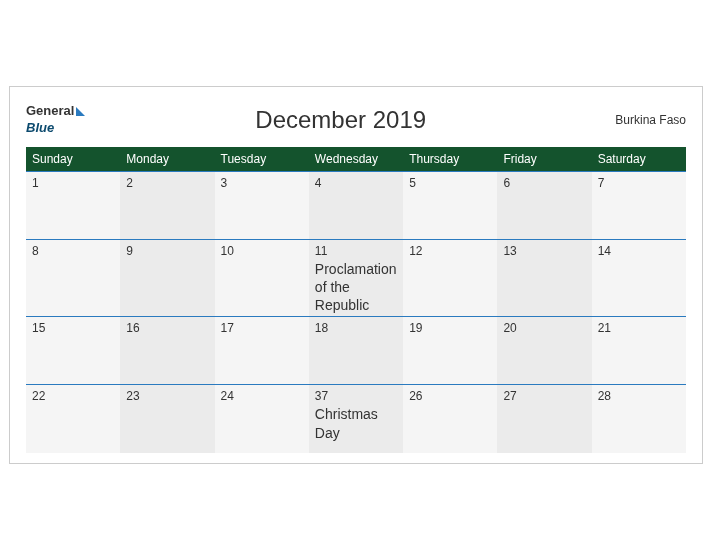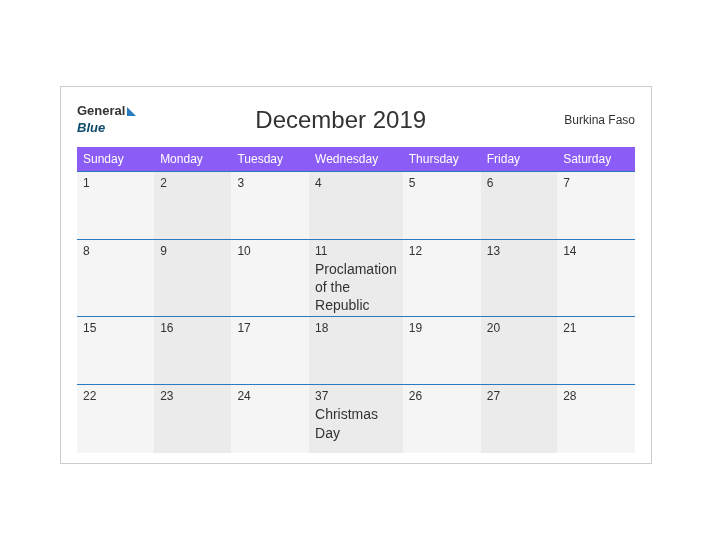--- a/index.html
+++ b/index.html
@@ -6,21 +6,21 @@
     body {
       font-family: Arial, sans-serif;
       background: #fff;
       width: 712px;
       height: 550px;
       display: flex;
       justify-content: center;
       align-items: center;
     }
     .calendar-wrapper {
-      width: 592px;
+      width: 694px;
       background: #fff;
       border: 1px solid #ccc;
       padding: 16px 16px 10px 16px;
     }
     .calendar-header {
       display: flex;
       align-items: center;
       justify-content: space-between;
       margin-bottom: 10px;
     }
@@ -43,21 +43,21 @@
       font-size: 12px;
       color: #333;
       text-align: right;
       min-width: 90px;
     }
     .calendar-grid {
       width: 100%;
       border-collapse: collapse;
     }
     .calendar-grid thead tr th {
-      background: #8b5cf6;
+      background: #14532d;
       color: #fff;
       font-size: 12px;
       font-weight: normal;
       padding: 5px 6px;
       text-align: left;
       border: none;
     }
     .calendar-grid tbody tr {
       border-top: 1.5px solid #2a7abf;
     }

